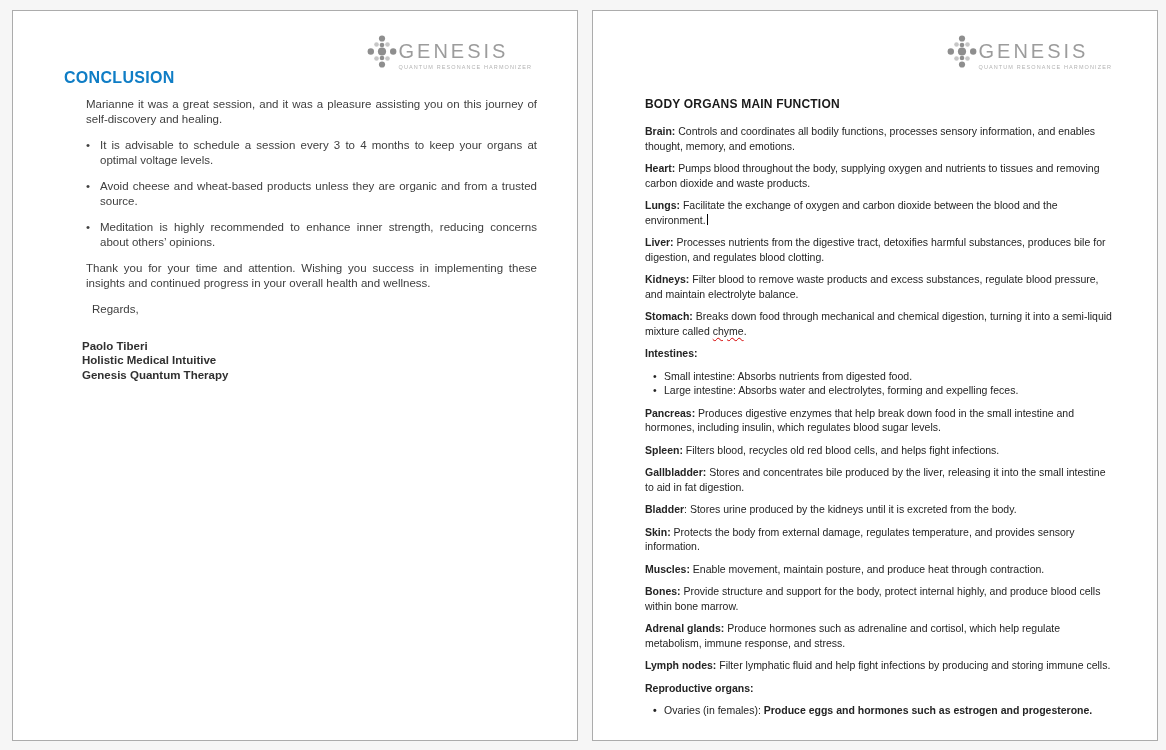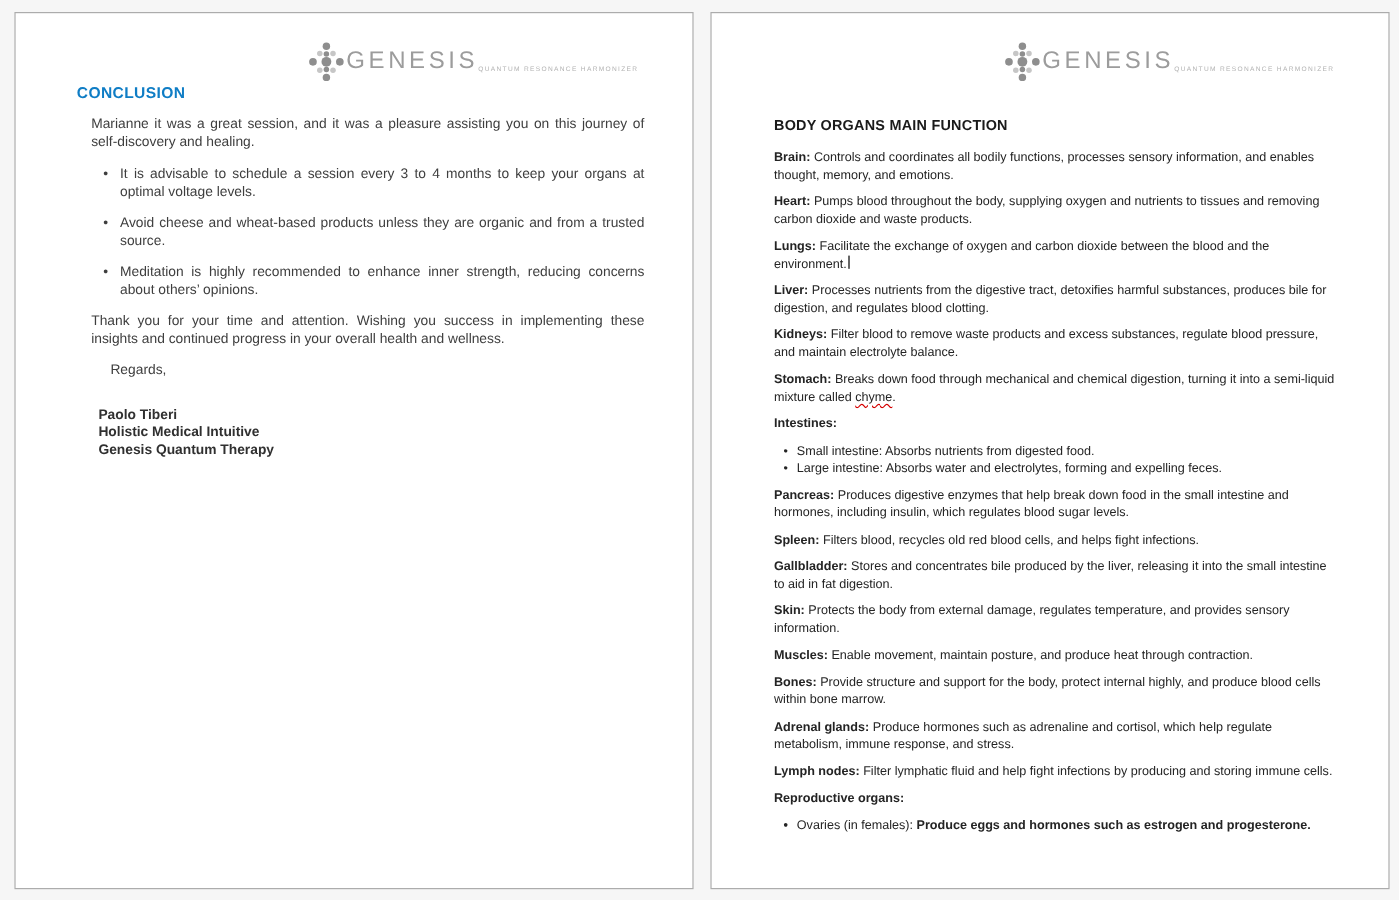--- a/index.html
+++ b/index.html
@@ -13,28 +13,28 @@
   .page {
     position:absolute; top:10px; width:566px; height:731px;
     background:#ffffff; border:1px solid #acacac;
   }
   .page-left  { left:12px; }
   .page-right { left:592px; }
 
   
   .logo { position:absolute; top:22px; right:45px; display:flex; align-items:flex-start; }
   .logo svg { width:30px; height:37px; display:block; margin-right:2px; }
-  .logo-text { display:flex; flex-direction:row; padding-top:8px; }
+  .logo-text { display:flex; flex-direction:column; padding-top:8px; }
   .logo-name { font-size:20px; line-height:1; color:#9c9c9c; letter-spacing:3px; font-weight:400; }
   .logo-tag  { font-size:5.5px; color:#b3b3b3; letter-spacing:1.1px; margin-top:2.5px; white-space:nowrap; align-self:flex-end; }
 
   
   .content-l { padding:58px 40px 0 51px; font-size:11.5px; line-height:14.5px; color:#3e3e3e; }
-  .conclusion-heading { color:#0f7dc5; font-size:13px; line-height:18px; font-weight:700; letter-spacing:0.3px; }
-  .content-l .body-par { margin:10px 0 12px 12px; text-align:justify; }
+  .conclusion-heading { color:#0f7dc5; font-size:16px; line-height:18px; font-weight:700; letter-spacing:0.3px; }
+  .content-l .body-par { margin:10px 0 12px 22px; text-align:justify; }
   .l-bullets { list-style:none; margin:12px 0 12px 18px; }
   .l-bullets li { position:relative; padding-left:18px; margin-bottom:12px; text-align:justify; }
   .l-bullets li::before { content:"\2022"; position:absolute; left:4px; }
   .regards-par { margin:10px 0 0 28px; }
   .signature { margin:22px 0 0 18px; font-weight:700; color:#303030; }
 
   
   .content-r { padding:86px 44px 0 52px; font-size:10.5px; line-height:14.5px; color:#242424; }
   .doc-title { text-align:left; font-size:12px; line-height:14px; font-weight:700; color:#1a1a1a; letter-spacing:0.2px; margin-bottom:13px; }
   .entry { margin-bottom:8px; }
@@ -133,20 +133,21 @@
     <p class="entry"><b>Intestines:</b></p>
 
     <ul class="r-bullets">
       <li><b>Small intestine:</b><span> Absorbs nutrients from digested food.</span></li>
       <li><b>Large intestine:</b><span> Absorbs water and electrolytes, forming and expelling feces.</span></li>
     </ul>
 
     <p class="entry"><b>Pancreas:</b><span> Produces digestive enzymes that help break down food in the small intestine and hormones, including insulin, which regulates blood sugar levels.</span></p>
     <p class="entry"><b>Spleen:</b><span> Filters blood, recycles old red blood cells, and helps fight infections.</span></p>
     <p class="entry"><b>Gallbladder:</b><span> Stores and concentrates bile produced by the liver, releasing it into the small intestine to aid in fat digestion.</span></p>
+    <p class="entry"><b>Bladder</b><span>: Stores urine produced by the kidneys until it is excreted from the body.</span></p>
     <p class="entry"><b>Skin:</b><span> Protects the body from external damage, regulates temperature, and provides sensory information.</span></p>
     <p class="entry"><b>Muscles:</b><span> Enable movement, maintain posture, and produce heat through contraction.</span></p>
     <p class="entry"><b>Bones:</b><span> Provide structure and support for the body, protect internal highly, and produce blood cells within bone marrow.</span></p>
     <p class="entry"><b>Adrenal glands:</b><span> Produce hormones such as adrenaline and cortisol, which help regulate metabolism, immune response, and stress.</span></p>
     <p class="entry"><b>Lymph nodes:</b><span> Filter lymphatic fluid and help fight infections by producing and storing immune cells.</span></p>
     <p class="entry"><b>Reproductive organs:</b></p>
 
     <ul class="r-bullets">
       <li class="allbold"><b>Ovaries (in females):</b><span> Produce eggs and hormones such as estrogen and progesterone.</span></li>
 

